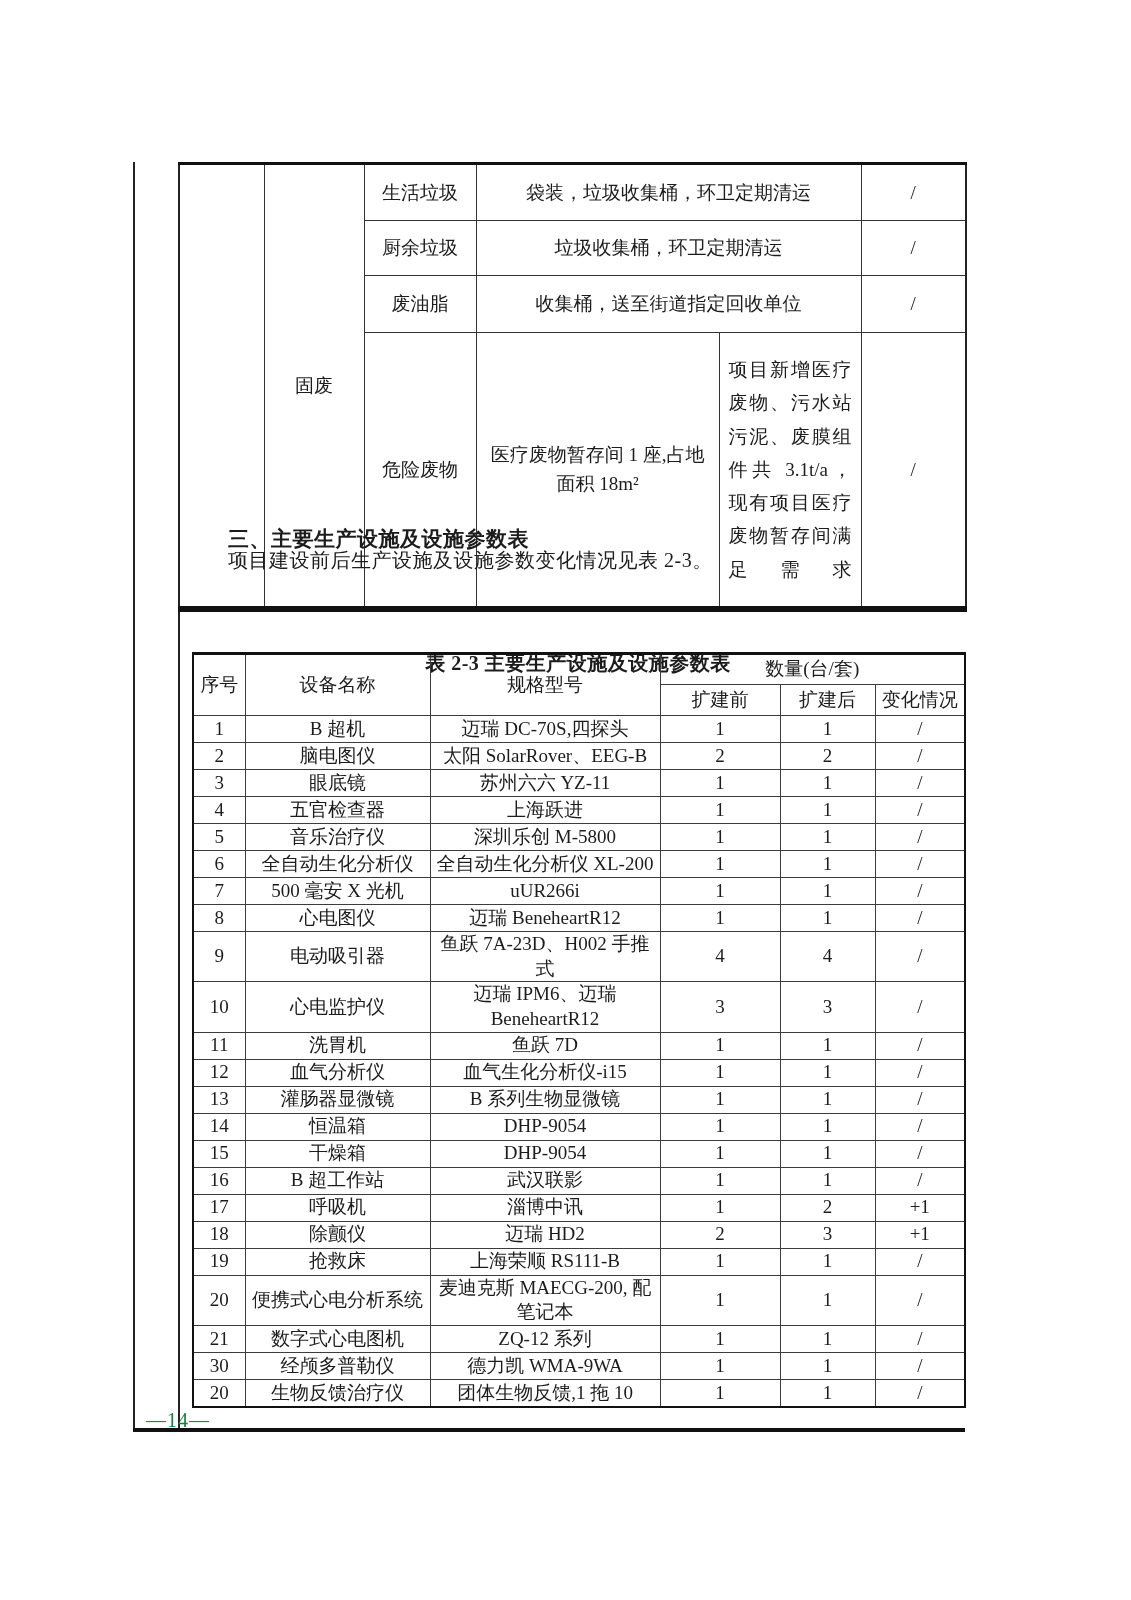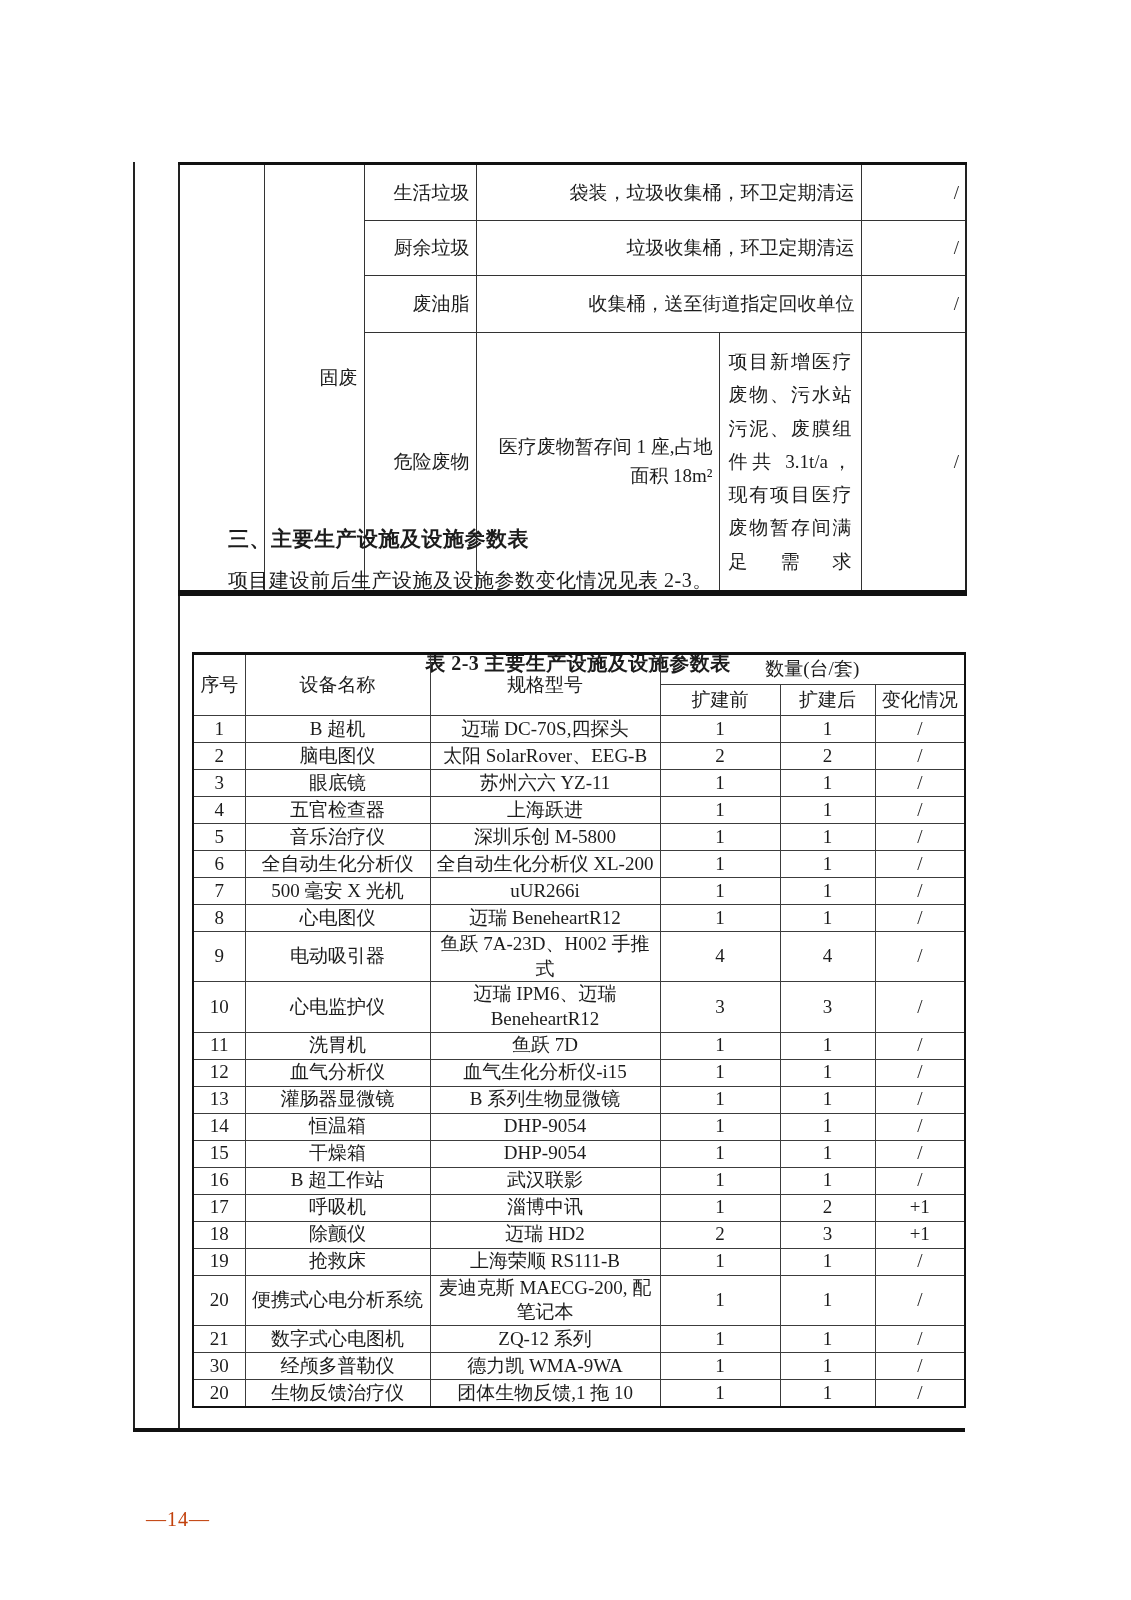--- a/index.html
+++ b/index.html
@@ -12,34 +12,34 @@
   .vline{position:absolute;background:#222;}
   .hline{position:absolute;background:#111;}
   
   table{border-collapse:collapse;table-layout:fixed;}
   .upper-table{
     position:absolute;left:178px;top:162px;width:787px;
     font-size:19px;
   }
   .upper-table td{
     border:1.5px solid #333;
-    text-align:right;vertical-align:middle;
+    text-align:center;vertical-align:middle;
     padding:2px 6px;line-height:1.55;
   }
   .upper-table{border-top:3px solid #111;border-bottom:6px solid #111;border-left:2px solid #222;border-right:2px solid #222;}
   .upper-table td.note-cell{
-    text-align:justify;text-align-last:justify;line-height:1.75;padding:12px 9px;
+    text-align:justify;text-align-last:justify;line-height:1.75;padding:20px 9px;
   }
   
   .sec-heading{
     position:absolute;left:228px;top:525px;
     font-size:21px;font-weight:bold;letter-spacing:0.5px;
   }
   .sec-paragraph{
-    position:absolute;left:228px;top:567px;
+    position:absolute;left:228px;top:547px;
     font-size:20px;letter-spacing:0.5px;
   }
   .table-caption{
     position:absolute;left:192px;top:650px;width:772px;
     text-align:center;font-size:20px;font-weight:bold;letter-spacing:0.5px;
   }
   
   .equip-table{
     position:absolute;left:192px;top:652px;width:772px;
     font-size:19px;
@@ -49,22 +49,22 @@
     border:1px solid #3c3c3c;
     text-align:center;vertical-align:middle;
     font-weight:normal;
     padding:0 4px;line-height:1.3;
   }
   .equip-table thead tr:first-child th{height:29px;}
   .equip-table thead tr:last-child th{height:30px;}
   .equip-table tbody td{height:26px;}
   
   .page-number{
-    position:absolute;left:146px;top:1508px;
-    font-size:20px;color:#c2410c;letter-spacing:1px;
+    position:absolute;left:146px;top:1409px;
+    font-size:20px;color:#15803d;letter-spacing:1px;
   }
 </style>
 </head>
 <body>
 
 <div class="vline" style="left:133px;top:162px;width:2px;height:1270px;"></div>
 <div class="vline" style="left:178px;top:162px;width:2px;height:1270px;"></div>
 <div class="hline" style="left:133px;top:1428px;width:832px;height:4px;"></div>
 
 <table class="upper-table">

